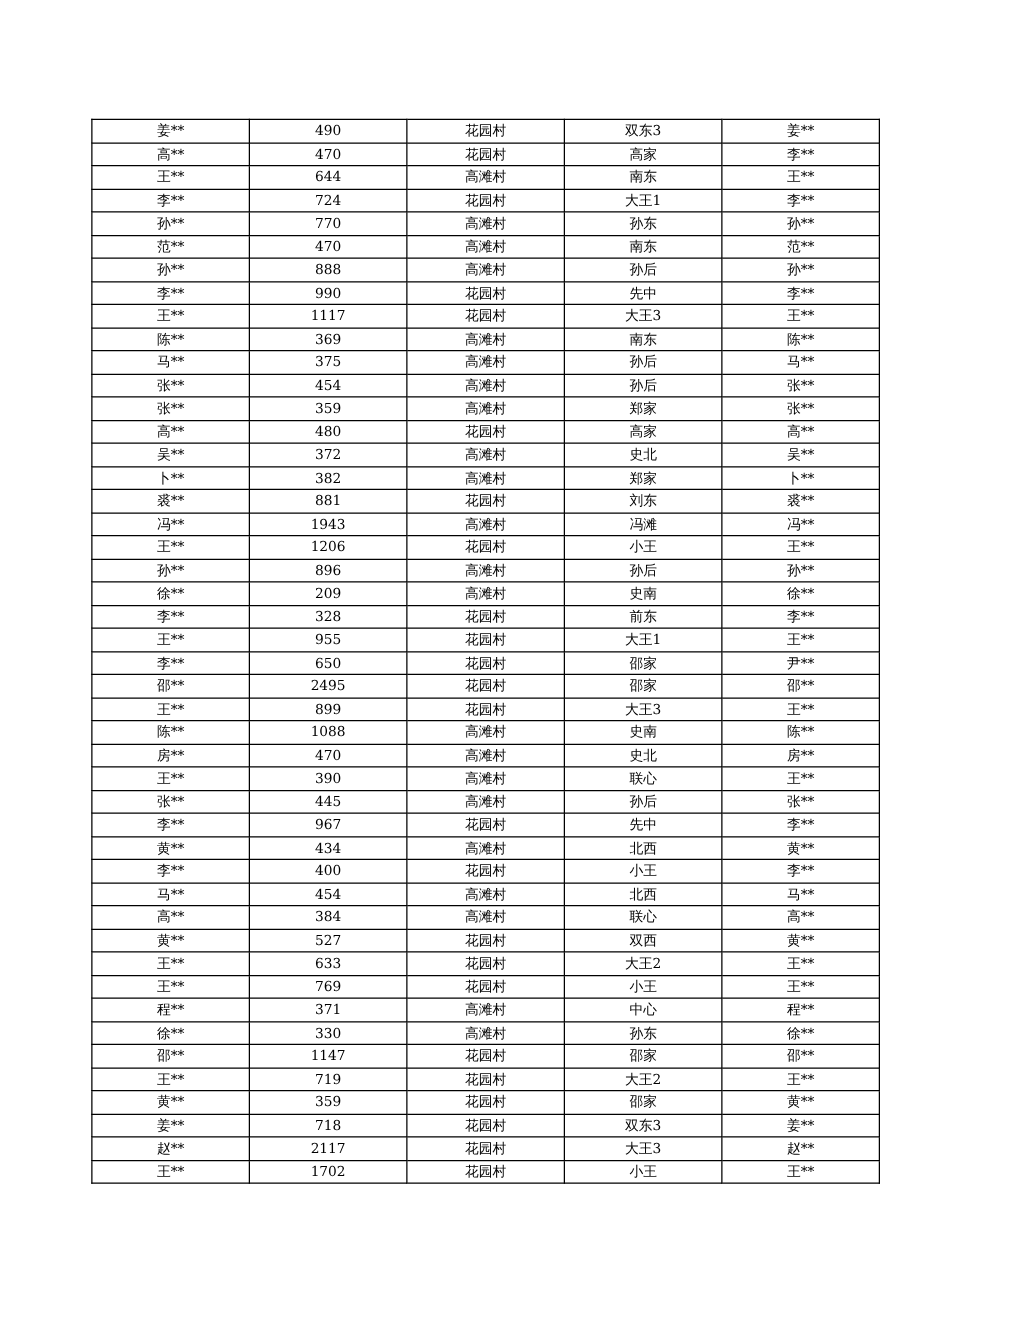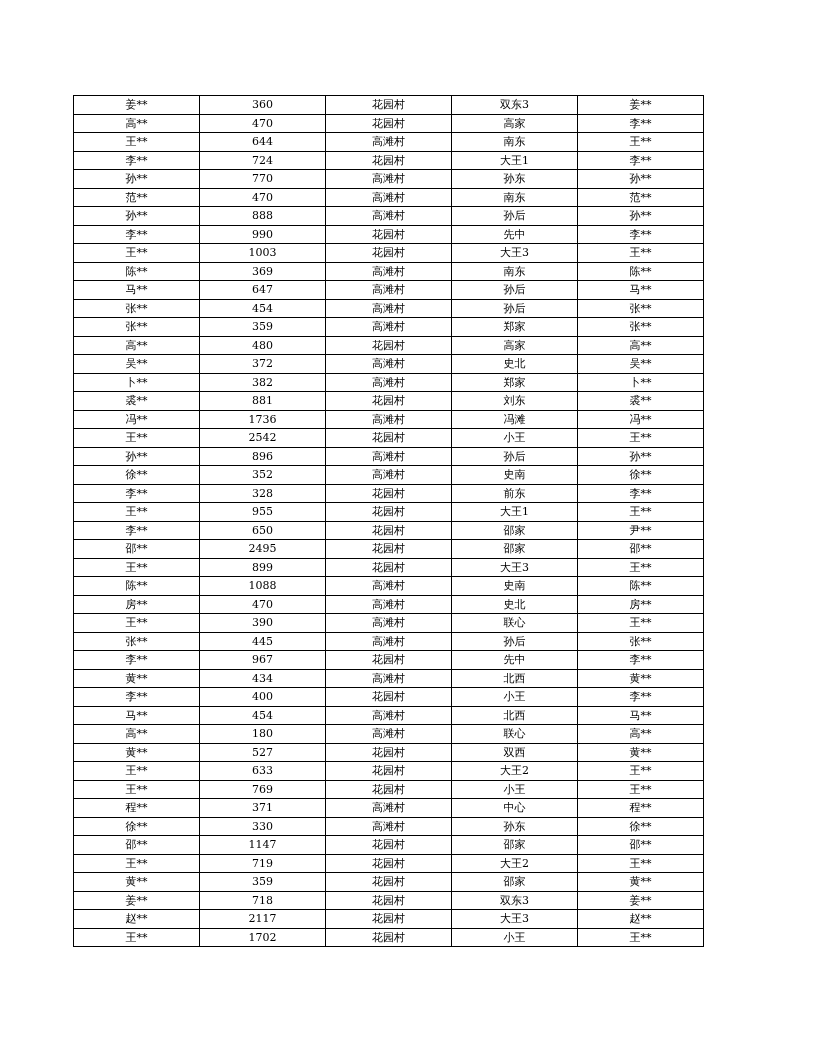--- a/index.html
+++ b/index.html
@@ -51,21 +51,21 @@
     <colgroup>
       <col style="width:20%">
       <col style="width:20%">
       <col style="width:20%">
       <col style="width:20%">
       <col style="width:20%">
     </colgroup>
     <tbody id="table-body">
         <tr>
           <td>姜**</td>
-          <td>360</td>
+          <td>490</td>
           <td>花园村</td>
           <td>双东3</td>
           <td>姜**</td>
         </tr>
         <tr>
           <td>高**</td>
           <td>470</td>
           <td>花园村</td>
           <td>高家</td>
           <td>李**</td>
@@ -107,35 +107,35 @@
         </tr>
         <tr>
           <td>李**</td>
           <td>990</td>
           <td>花园村</td>
           <td>先中</td>
           <td>李**</td>
         </tr>
         <tr>
           <td>王**</td>
-          <td>1003</td>
+          <td>1117</td>
           <td>花园村</td>
           <td>大王3</td>
           <td>王**</td>
         </tr>
         <tr>
           <td>陈**</td>
           <td>369</td>
           <td>高滩村</td>
           <td>南东</td>
           <td>陈**</td>
         </tr>
         <tr>
           <td>马**</td>
-          <td>647</td>
+          <td>375</td>
           <td>高滩村</td>
           <td>孙后</td>
           <td>马**</td>
         </tr>
         <tr>
           <td>张**</td>
           <td>454</td>
           <td>高滩村</td>
           <td>孙后</td>
           <td>张**</td>
@@ -170,42 +170,42 @@
         </tr>
         <tr>
           <td>裘**</td>
           <td>881</td>
           <td>花园村</td>
           <td>刘东</td>
           <td>裘**</td>
         </tr>
         <tr>
           <td>冯**</td>
-          <td>1736</td>
+          <td>1943</td>
           <td>高滩村</td>
           <td>冯滩</td>
           <td>冯**</td>
         </tr>
         <tr>
           <td>王**</td>
-          <td>2542</td>
+          <td>1206</td>
           <td>花园村</td>
           <td>小王</td>
           <td>王**</td>
         </tr>
         <tr>
           <td>孙**</td>
           <td>896</td>
           <td>高滩村</td>
           <td>孙后</td>
           <td>孙**</td>
         </tr>
         <tr>
           <td>徐**</td>
-          <td>352</td>
+          <td>209</td>
           <td>高滩村</td>
           <td>史南</td>
           <td>徐**</td>
         </tr>
         <tr>
           <td>李**</td>
           <td>328</td>
           <td>花园村</td>
           <td>前东</td>
           <td>李**</td>
@@ -289,21 +289,21 @@
         </tr>
         <tr>
           <td>马**</td>
           <td>454</td>
           <td>高滩村</td>
           <td>北西</td>
           <td>马**</td>
         </tr>
         <tr>
           <td>高**</td>
-          <td>180</td>
+          <td>384</td>
           <td>高滩村</td>
           <td>联心</td>
           <td>高**</td>
         </tr>
         <tr>
           <td>黄**</td>
           <td>527</td>
           <td>花园村</td>
           <td>双西</td>
           <td>黄**</td>

